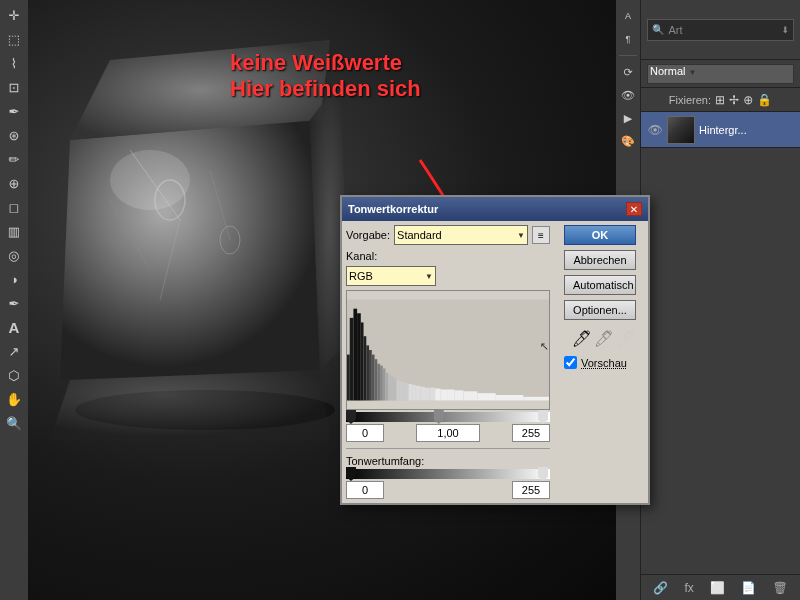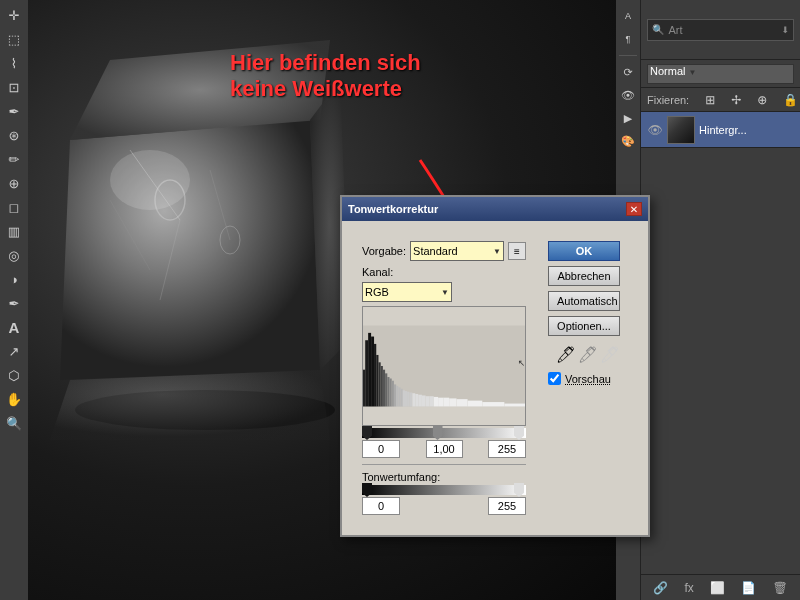--- a/index.html
+++ b/index.html
@@ -87,25 +87,26 @@
       font-size: 11px;
       height: 20px;
       width: 100%;
       padding: 0 2px;
     }
 
     .fixieren-row {
       padding: 3px 6px;
       display: flex;
       align-items: center;
-      gap: 16px;
+      gap: 4px;
       height: 24px;
       border-bottom: 1px solid #222;
       font-size: 11px;
       color: #bbb;
+      justify-content: center;
     }
 
     .layer-row {
       display: flex;
       align-items: center;
       padding: 3px 6px;
       gap: 4px;
       height: 36px;
       border-bottom: 1px solid #222;
       cursor: pointer;
@@ -195,23 +196,22 @@
       border: 1px solid #922b21;
       display: flex;
       align-items: center;
       justify-content: center;
       color: white;
       font-size: 10px;
       cursor: pointer;
     }
 
     .dialog-content {
-      padding: 20px;
-      display: flex;
-      gap: 8px;
+      padding: 4px;
+      display: flex;
     }
 
     .dialog-left {
       flex: 1;
     }
 
     .dialog-right {
       width: 80px;
       display: flex;
       flex-direction: column;
@@ -449,22 +449,22 @@
       <ellipse cx="140" cy="180" rx="15" ry="20" fill="none" stroke="#ccc" stroke-width="1.5" opacity="0.5"></ellipse>
       <ellipse cx="200" cy="220" rx="10" ry="14" fill="none" stroke="#bbb" stroke-width="1" opacity="0.4"></ellipse>
 
       <ellipse cx="120" cy="160" rx="40" ry="30" fill="white" opacity="0.15"></ellipse>
 
       <polygon points="40,360 290,350 300,420 20,420" fill="url(#iceFace)" opacity="0.3"></polygon>
     </svg>
   </div>
 
   <div class="annotation">
+    <div>keine Weißwerte</div>
     <div>Hier befinden sich</div>
-    <div>keine Weißwerte</div>
   </div>
 
   <svg class="arrow-overlay" viewBox="0 0 640 600">
 
     <defs>
       <marker id="arrowhead" markerWidth="10" markerHeight="7" refX="10" refY="3.5" orient="auto">
         <polygon points="0 0, 10 3.5, 0 7" fill="#ff2222"></polygon>
       </marker>
     </defs>
     <path d="M 420 160 Q 480 250 580 430" stroke="#ff2222" stroke-width="3" fill="none" marker-end="url(#arrowhead)"></path>
@@ -627,21 +627,21 @@
           <div style="position:absolute; left:43%; top:-2px; width:10px; height:14px; background:#888;
                clip-path:polygon(0 0,100% 0,100% 70%,50% 100%,0 70%); cursor:pointer;"></div>
 
           <div style="position:absolute; right:2px; top:-2px; width:10px; height:14px; background:#ddd;
                clip-path:polygon(0 0,100% 0,100% 70%,50% 100%,0 70%); cursor:pointer;"></div>
         </div>
       </div>
 
       <div class="values-row">
         <input type="text" class="value-input" value="0" style="">
-        <input type="text" class="value-input" style="width: 37px;" value="1,00">
+        <input type="text" class="value-input" style="width: 64px;" value="1,00">
         <input type="text" class="value-input" value="255" style="">
       </div>
 
       <div class="separator"></div>
 
       <span class="section-label">Tonwertumfang:</span>
 
       <div style="margin-top:2px; position:relative;">
         <div class="output-slider-track" style="height:10px; background:linear-gradient(to right,#000,#fff); position:relative;">
 

